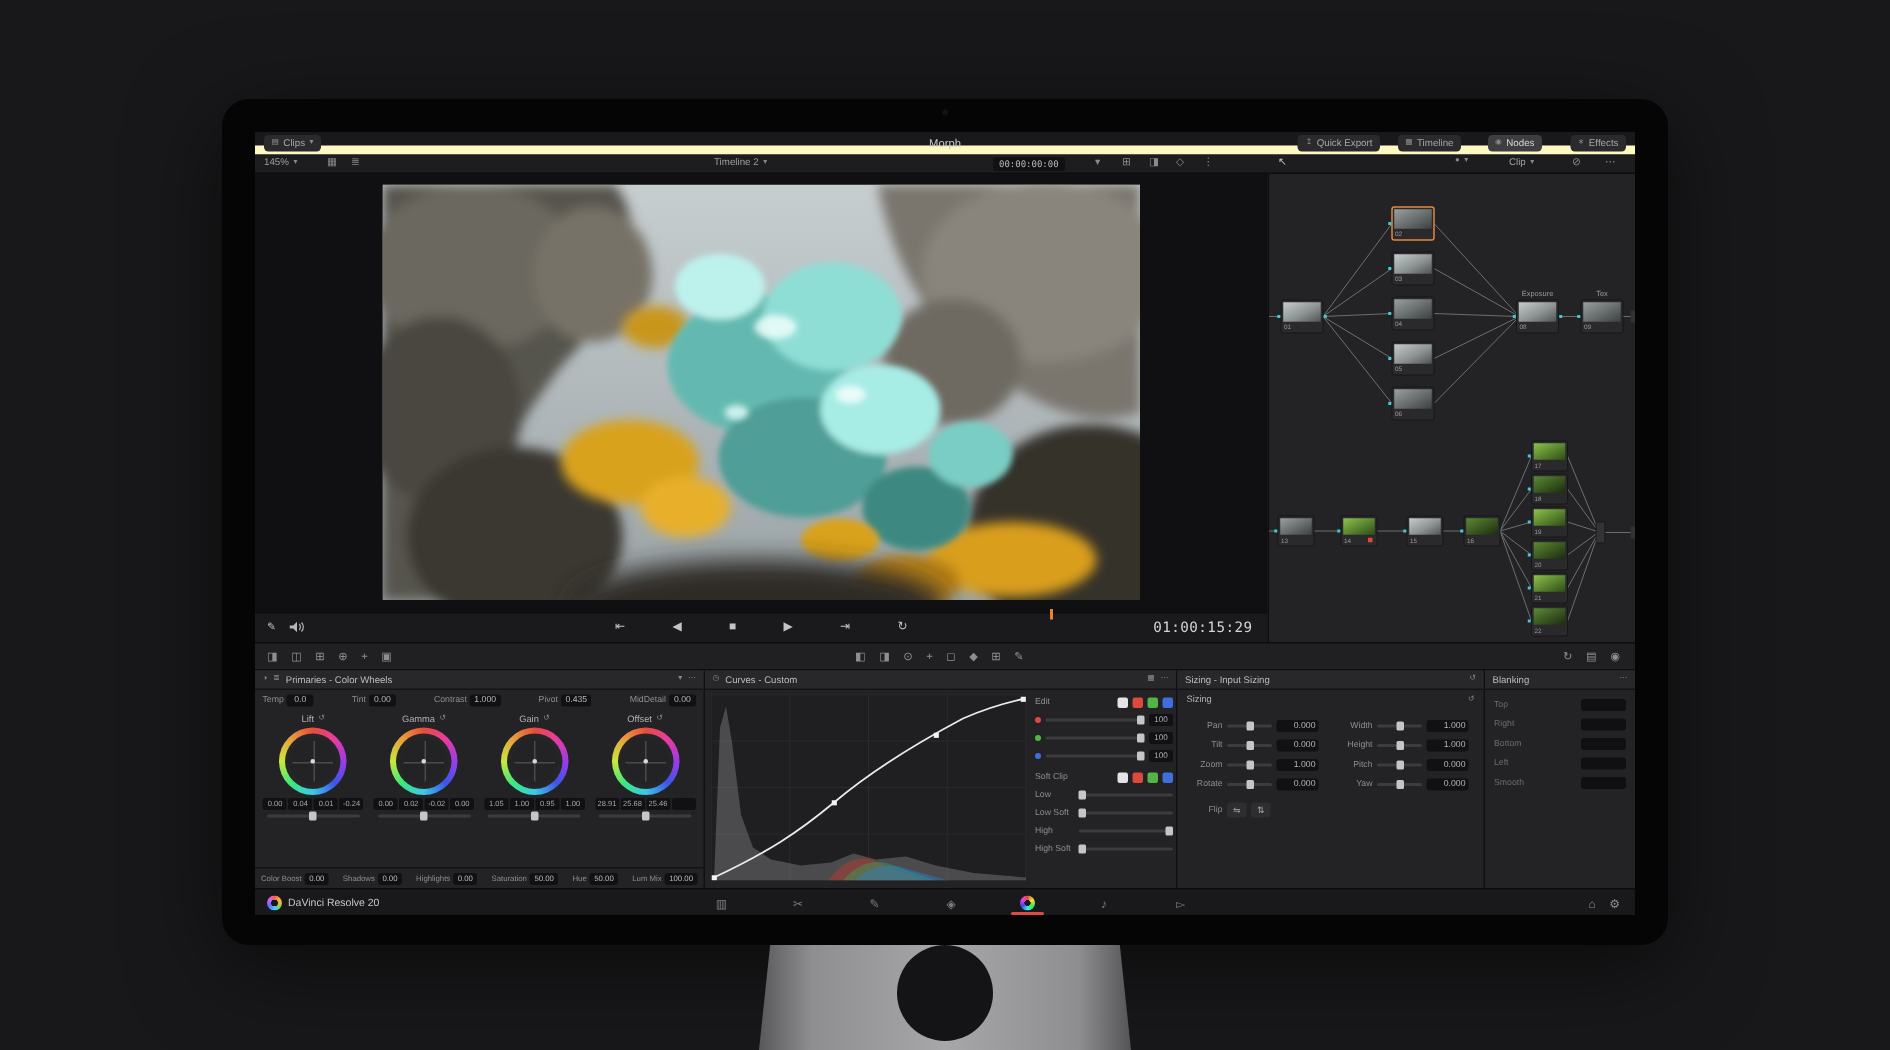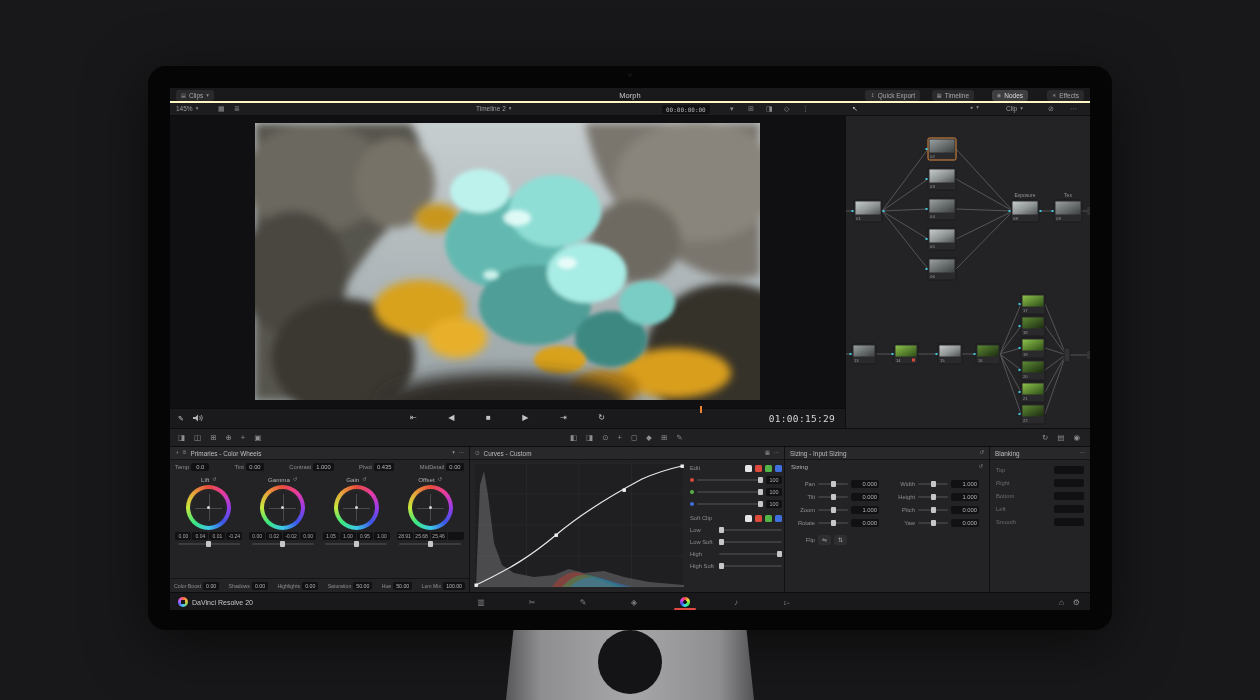--- a/index.html
+++ b/index.html
@@ -14,21 +14,21 @@
   .hole{position:absolute;left:50%;top:0;width:64px;height:64px;margin-left:-32px;border-radius:50%;background:#141416}
 
   
   .screen{position:absolute;left:22px;top:22px;width:920px;height:522px;background:#202022;overflow:hidden;color:#9a9a9c;font-size:7px}
   .ic{font-size:7px;color:#8a8a8c;line-height:1}
   .ic.tiny{font-size:5.2px}
   .ic.lite{color:#c6c6c8}
   .sp{flex:1}
 
   
-  .topbar{position:absolute;left:0;top:0;width:920px;height:15px;background:#19191b;border-bottom:2px solid #fef9c3}
+  .topbar{position:absolute;left:0;top:0;width:920px;height:15px;background:#19191b;border-bottom:6px solid #fef9c3}
   .chip{position:absolute;top:2px;display:flex;align-items:center;gap:3px;background:#2a2a2c;border-radius:3px;height:11px;padding:0 5px;font-size:6.5px;color:#a6a6a8;white-space:nowrap}
   .chip.active{background:#3e3e40;color:#d8d8da}
   .title{position:absolute;left:0;right:0;top:3px;text-align:center;font-size:7.5px;color:#c9c9cb}
 
   
   .toolbar2{position:absolute;left:0;top:15px;width:920px;height:13px;background:#1d1d1f;border-bottom:1px solid #0d0d0f}
   .t2{position:absolute;top:2px;display:flex;align-items:center;gap:3px;color:#9e9ea0;font-size:6.5px;white-space:nowrap}
   .tcbox{background:#111113;border-radius:2px;padding:1px 4px;font-family:"DejaVu Sans Mono",monospace;font-size:6px;color:#b8b8ba}
 
   

